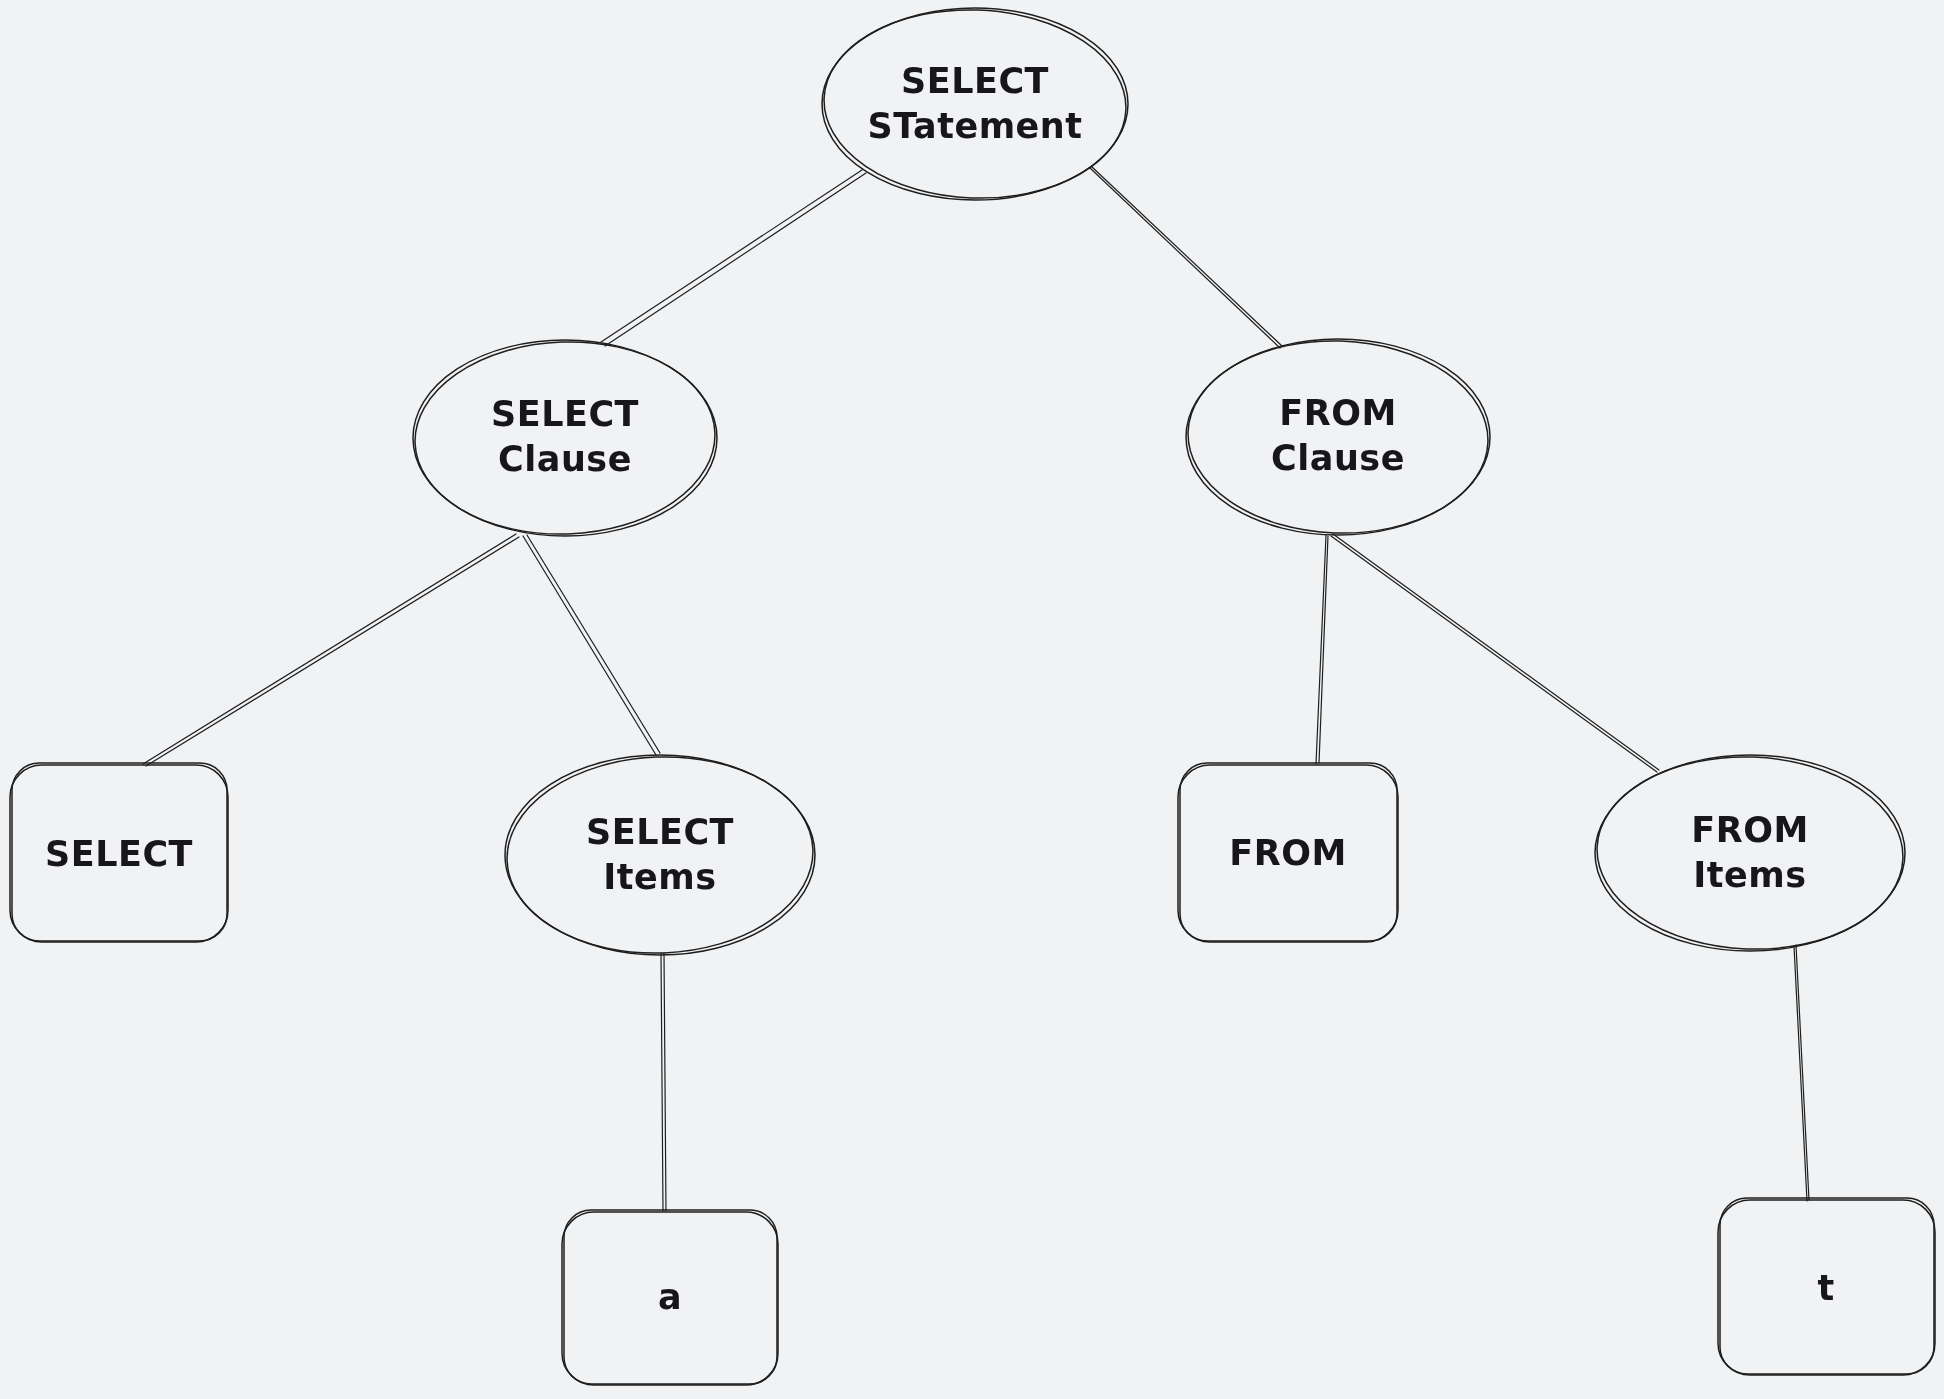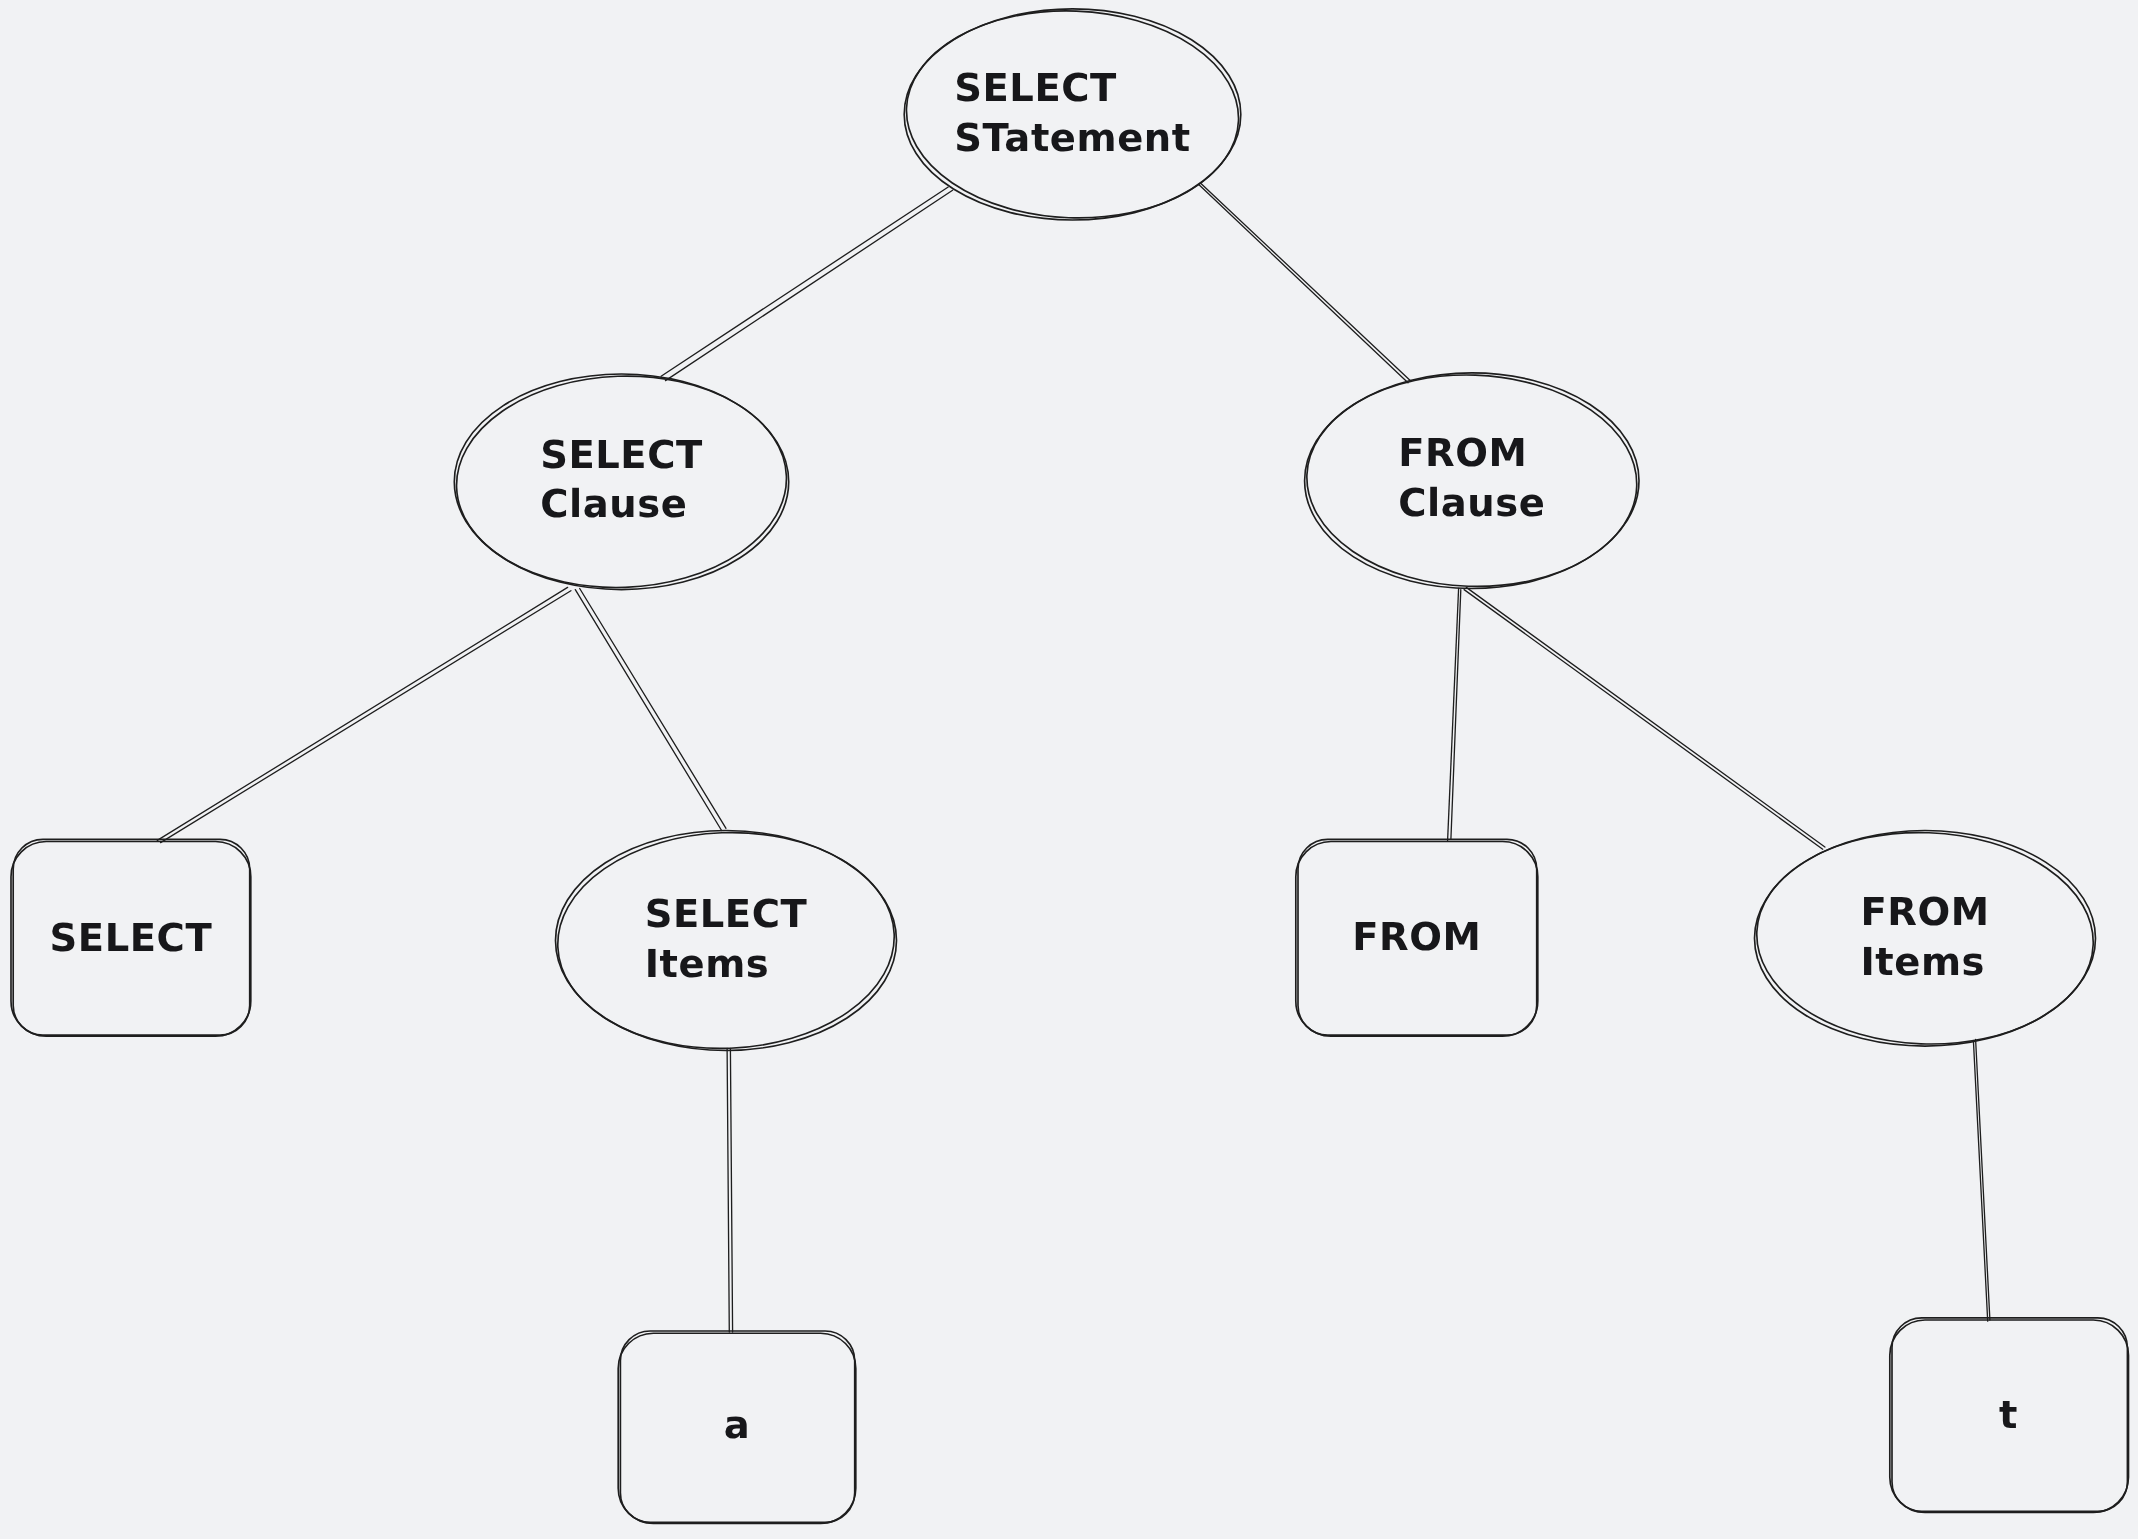--- a/index.html
+++ b/index.html
@@ -35,21 +35,21 @@
     stroke-width: 1.2;
   }
   .label {
     position: absolute;
     transform: translate(-50%, -50%);
     color: #17171a;
     font-size: 35px;
     font-weight: 700;
     letter-spacing: 0.5px;
     line-height: 45px;
-    text-align: left;
+    text-align: center;
     white-space: pre-line;
     user-select: none;
   }
 </style>
 </head>
 <body>
 
 <div class="canvas">
 
   <svg class="wires" viewBox="0 0 1944 1399" aria-hidden="true">

